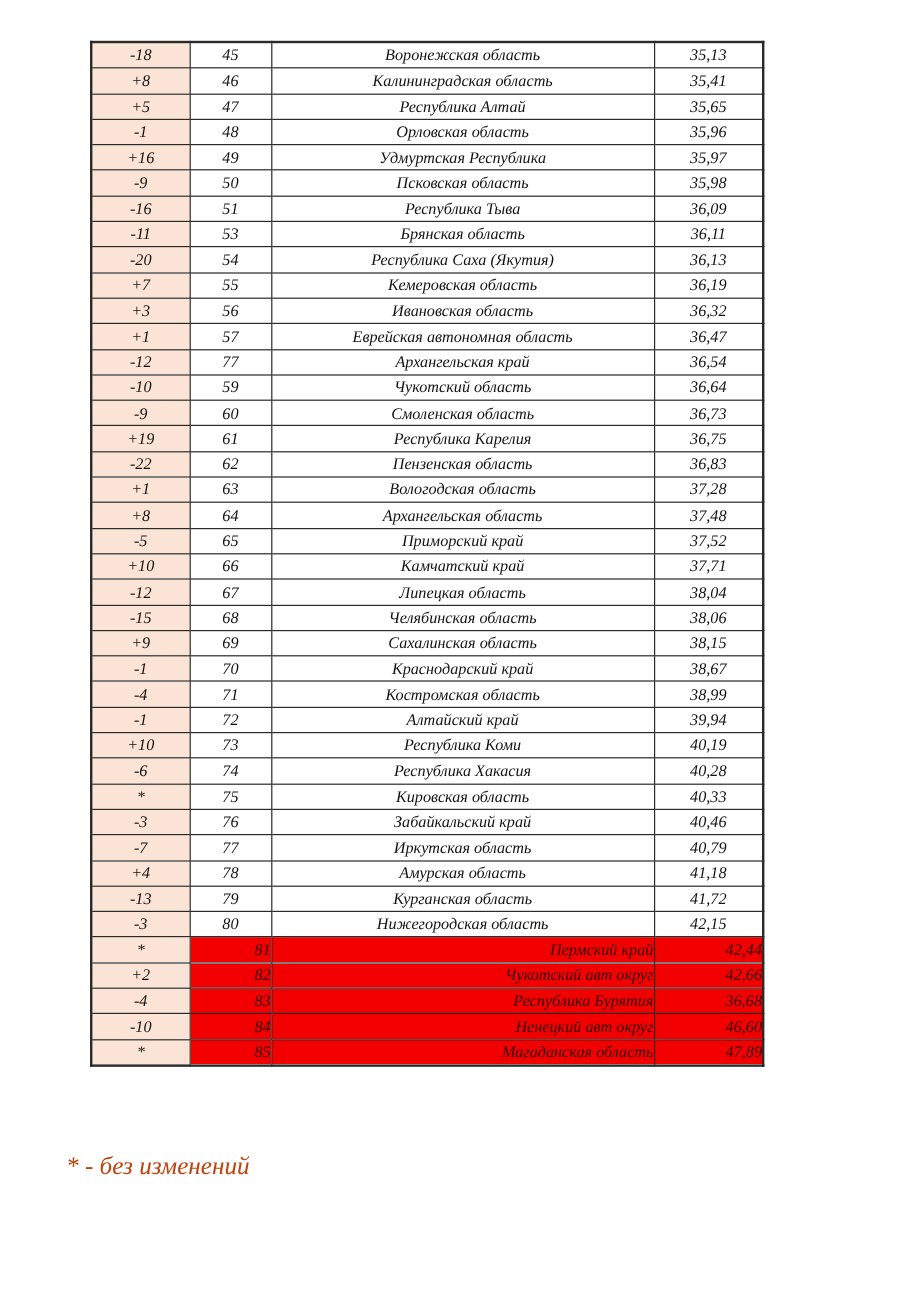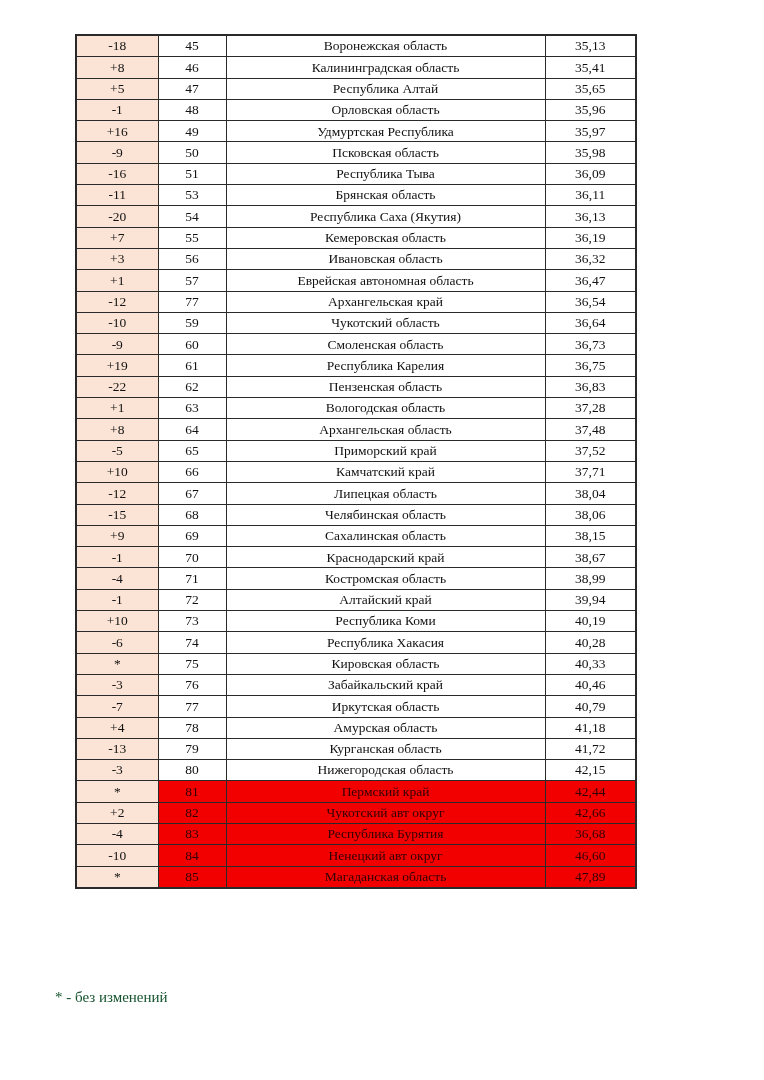--- a/index.html
+++ b/index.html
@@ -7,20 +7,21 @@
     padding: 0;
     background: #ffffff;
   }
   .page {
     position: relative;
     width: 764px;
     height: 1032px;
     background: #ffffff;
     overflow: hidden;
     font-family: "Liberation Serif", serif;
+    font-style: italic;
   }
   table.rank-table {
     position: absolute;
     left: 75px;
     top: 34px;
     width: 560px;
     border-collapse: collapse;
     table-layout: fixed;
     border: 2px solid var(--border-color, #2a2a2a);
   }
@@ -37,29 +38,29 @@
     overflow: hidden;
   }
   table.rank-table td.change {
     background: var(--beige, #fbe4d5);
   }
   tr.red td.rank,
   tr.red td.region,
   tr.red td.value {
     background: var(--red, #f20000);
     color: #330000;
+    text-align: right;
   }
   .footnote {
     position: absolute;
     left: 55px;
     top: 959px;
-    font-size: 15px;
-    color: #14532d;
+    font-size: 21px;
+    color: #c2410c;
     font-family: "Liberation Serif", serif;
-    margin-top: 30px;
   }
   .bottom-line {
     position: absolute;
     left: 0;
     top: 1074px;
     width: 372px;
     height: 3px;
     background: var(--blue, #4a7dbf);
   }
 </style>

